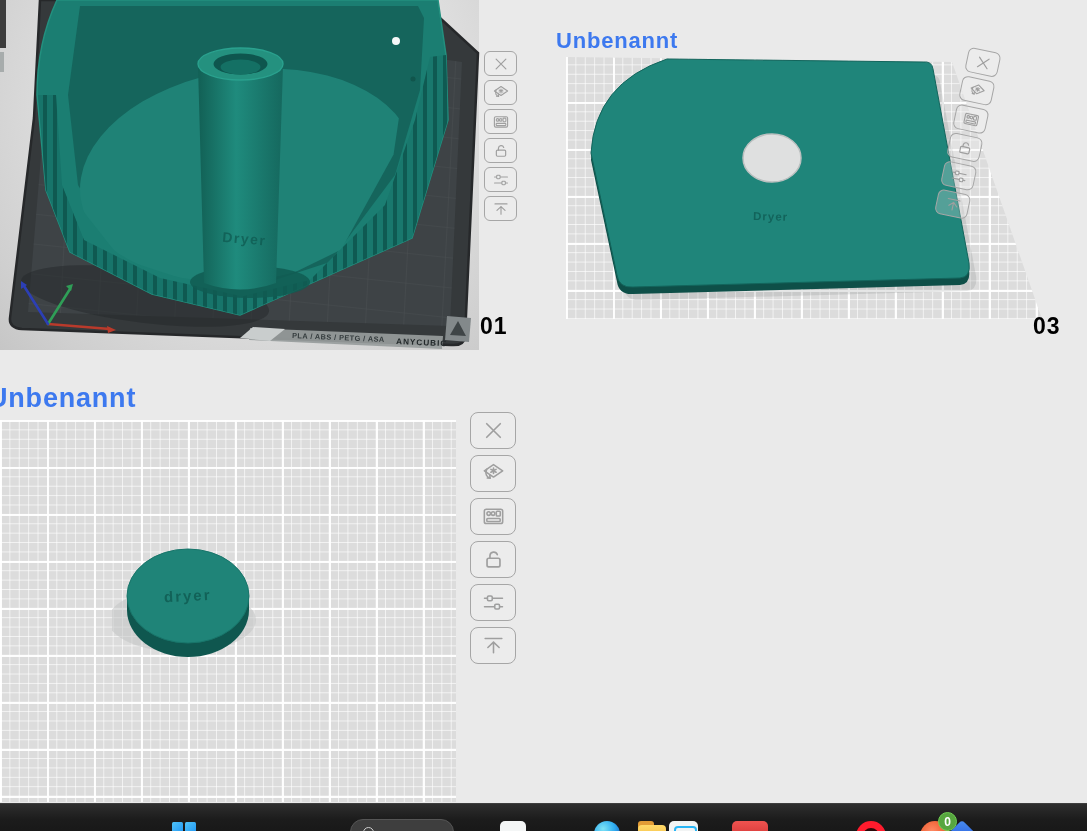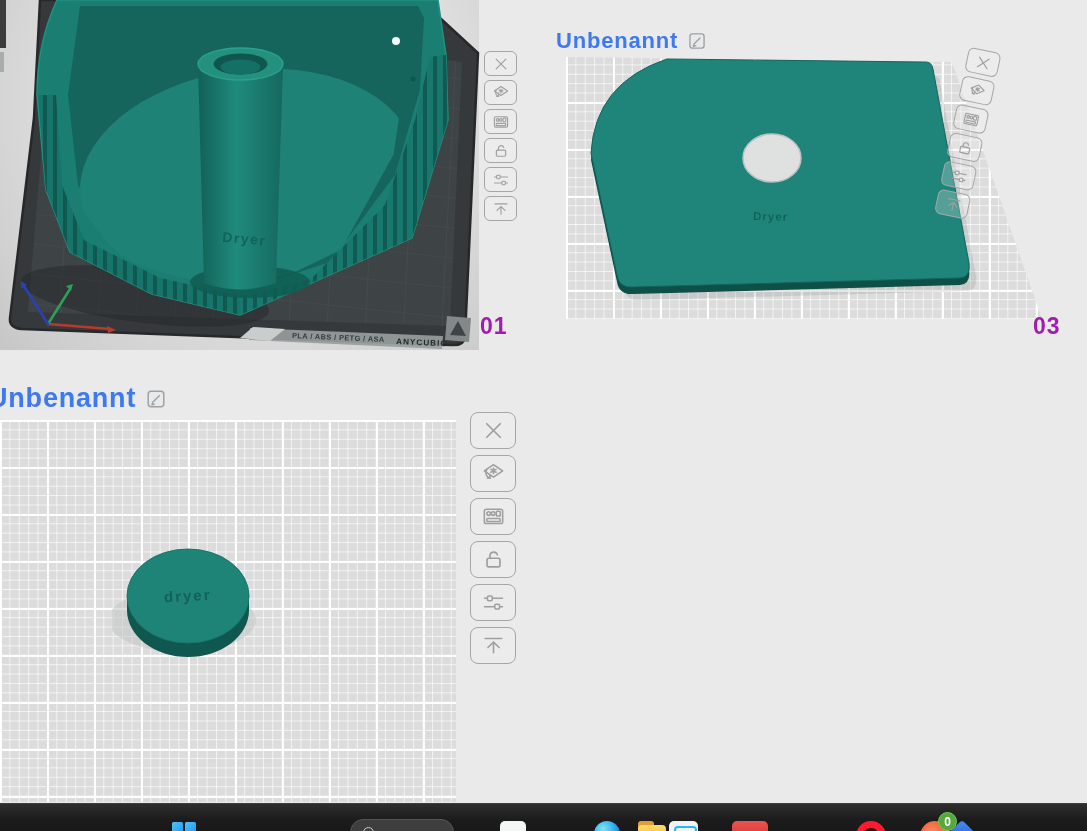--- a/index.html
+++ b/index.html
@@ -8,28 +8,28 @@
   .stage{position:absolute;inset:0;width:1087px;height:831px;overflow:hidden;}
 
   
   .vp1-bg{position:absolute;left:0;top:0;width:479px;height:350px;
     background:radial-gradient(circle at 55% 30%, #f5f5f5 0%, #e3e3e3 45%, #cfcfcf 85%, #c6c6c6 100%);}
   .corner-sliver{position:absolute;left:0;top:0;width:6px;height:48px;background:#3c3c3c;}
   .corner-sliver2{position:absolute;left:0;top:52px;width:4px;height:20px;background:#a7acac;}
   .scene{position:absolute;}
 
   
-  .vp-title{position:absolute;display:flex;align-items:center;gap:9px;color:#3d79ef;}
+  .vp-title{position:absolute;display:flex;align-items:center;gap:9px;color:#3d79ef;flex-direction:column;}
   .vp-title .t-text{font-weight:800;letter-spacing:.8px;}
   .title-2{left:556px;top:28px;font-size:22px;}
   .title-3{left:-12px;top:383px;font-size:27px;}
   .edit-btn{background:none;border:none;padding:0;color:#9aa1a8;cursor:pointer;display:flex;}
   .title-2 .edit-btn svg{width:20px;height:20px;}
   .title-3 .edit-btn svg{width:22px;height:22px;}
-  .badge{position:absolute;font-weight:800;font-size:23px;color:#a21caf;letter-spacing:1px;}
+  .badge{position:absolute;font-weight:800;font-size:23px;color:#000000;letter-spacing:1px;}
   .badge-1{left:480px;top:313px;}
   .badge-2{left:1033px;top:313px;}
 
   
   .toolbar{position:absolute;display:flex;flex-direction:column;}
   .toolbar .tbtn{box-sizing:border-box;border:1.6px solid #a6a6a6;background:rgba(245,245,245,.25);
      color:#9f9f9f;display:flex;align-items:center;justify-content:center;padding:0;cursor:pointer;}
   .t-sm{gap:4px;}
   .t-sm .tbtn{width:33px;height:25px;border-radius:6px;}
   .t-sm .tbtn svg{width:18px;height:18px;}

